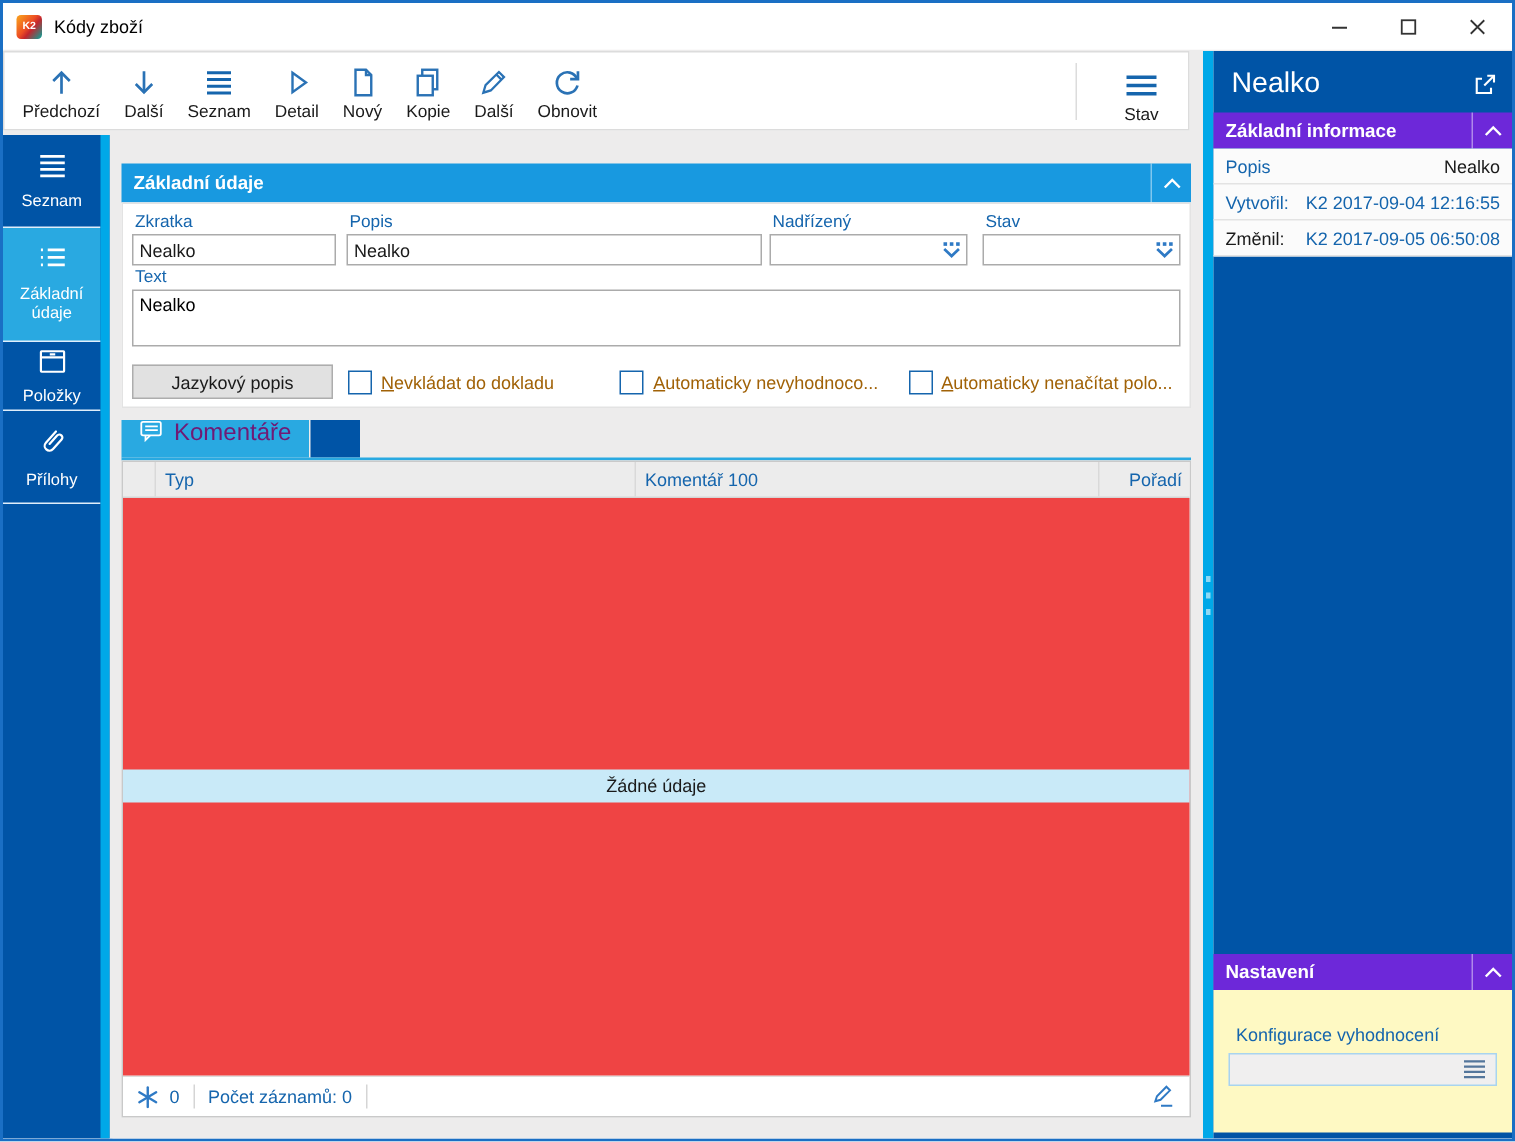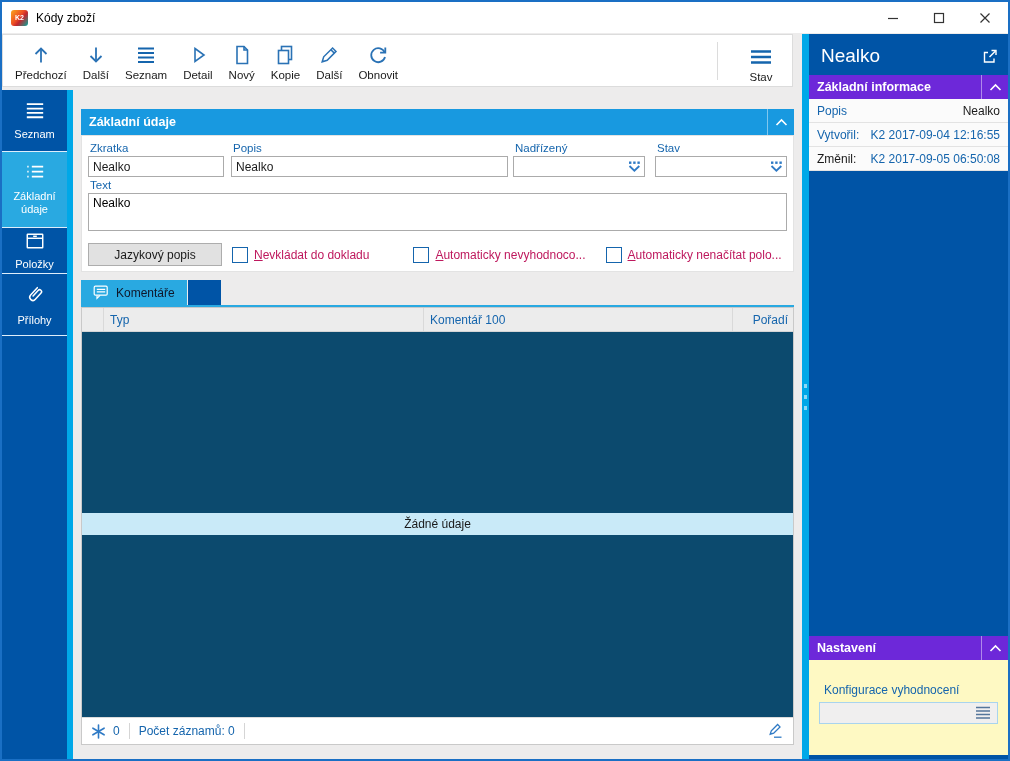--- a/index.html
+++ b/index.html
@@ -57,41 +57,41 @@
   .combo input{width:100%;}
   .combo .cicon{position:absolute;right:4px;top:5px;}
   .f-text textarea{width:100%;height:38px;border:1px solid #ababab;resize:none;font-size:12px;
     padding:2px 4px;box-sizing:border-box;font-family:"Liberation Sans", sans-serif;outline:none;}
   .f-row3{display:flex;align-items:center;margin-top:9px;}
   .btn-gray{width:134px;height:23px;background:#e1e1e1;border:1px solid #adadad;font-size:12px;
     color:#1a1a1a;display:flex;align-items:center;justify-content:center;
     font-family:"Liberation Sans", sans-serif;}
   .cbg{display:flex;align-items:center;}
   .cbg .box{width:14px;height:14px;border:1px solid #1565ad;background:#fff;margin-right:6px;flex:none;}
-  .cb-label{display:inline-block;color:#be185d;font-size:12px;white-space:nowrap;}
+  .cb-label{display:inline-block;color:#a16207;font-size:12px;white-space:nowrap;}
   .cb-label::first-letter{text-decoration:underline;}
   .cb1{margin-left:10px;}.cb2{margin-left:44px;}.cb3{margin-left:20px;justify-content:flex-end;}
   
   .tabs{position:absolute;left:6px;top:192px;height:25px;display:flex;}
-  .tab{height:25px;display:flex;align-items:center;padding:0 12px;color:#0f172a;font-size:12px;}
+  .tab{height:25px;display:flex;align-items:flex-start;padding:0 12px;color:#701a75;font-size:16px;}
   .tab.active{background:#29a9e1;}
   .tab .tic{margin-right:7px;display:flex;}
   .tab-dark{width:33px;height:25px;background:#0054a6;margin-left:1px;}
   .tab-underline{position:absolute;left:6px;top:217px;width:713px;height:2px;background:#29a9e1;}
   
   .table-panel{position:absolute;left:6px;top:219px;width:713px;height:438px;background:#fff;
     border:1px solid #c9c9c9;box-sizing:border-box;display:flex;flex-direction:column;}
   .thead{height:23px;background:#ececec;border-bottom:1px solid #d5d5d5;display:flex;flex:none;}
   .th{color:#1565ad;font-size:12px;display:flex;align-items:center;padding-left:6px;
     border-right:1px solid #d9d9d9;box-sizing:border-box;}
   .th.c0{width:22px;padding-left:0;}
   .th.c1{width:320px;}
   .th.c2{flex:1;}
   .th.c3{width:60px;justify-content:flex-end;padding-right:5px;border-right:none;}
-  .tbody{flex:1;position:relative;background:#0c4a6e;}
+  .tbody{flex:1;position:relative;background:#ef4444;}
   .empty-row{position:absolute;left:0;right:0;top:181px;height:22px;background:#c9eaf8;
     display:flex;align-items:center;justify-content:center;color:#1a1a1a;font-size:12px;}
   .statusbar{height:26px;border-top:1px solid #dcdcdc;display:flex;align-items:center;
     padding:0 9px;color:#1565ad;font-size:12px;flex:none;}
   .st-sep{width:1px;height:16px;background:#d5d5d5;margin:0 9px;}
   .st-num{margin-left:7px;}
   .st-edit{margin-left:auto;display:flex;}
   
   .splitter{position:absolute;left:800px;top:32px;width:7px;bottom:0;background:#00a8e8;}
   .splitter .dot{position:absolute;left:2px;width:3px;height:4px;background:#8fd9f5;}

